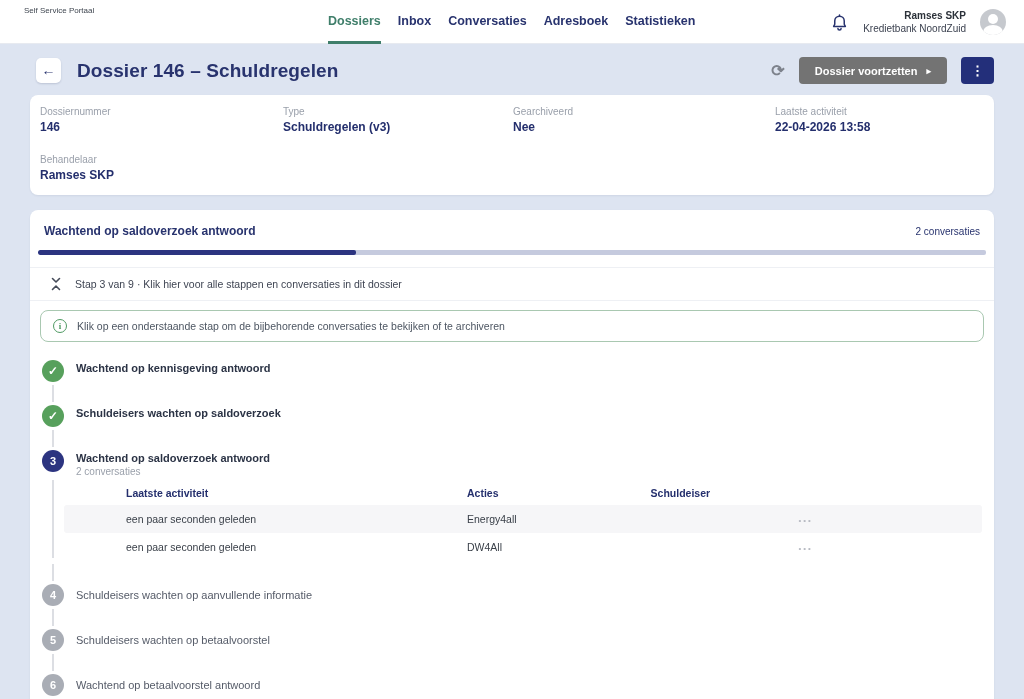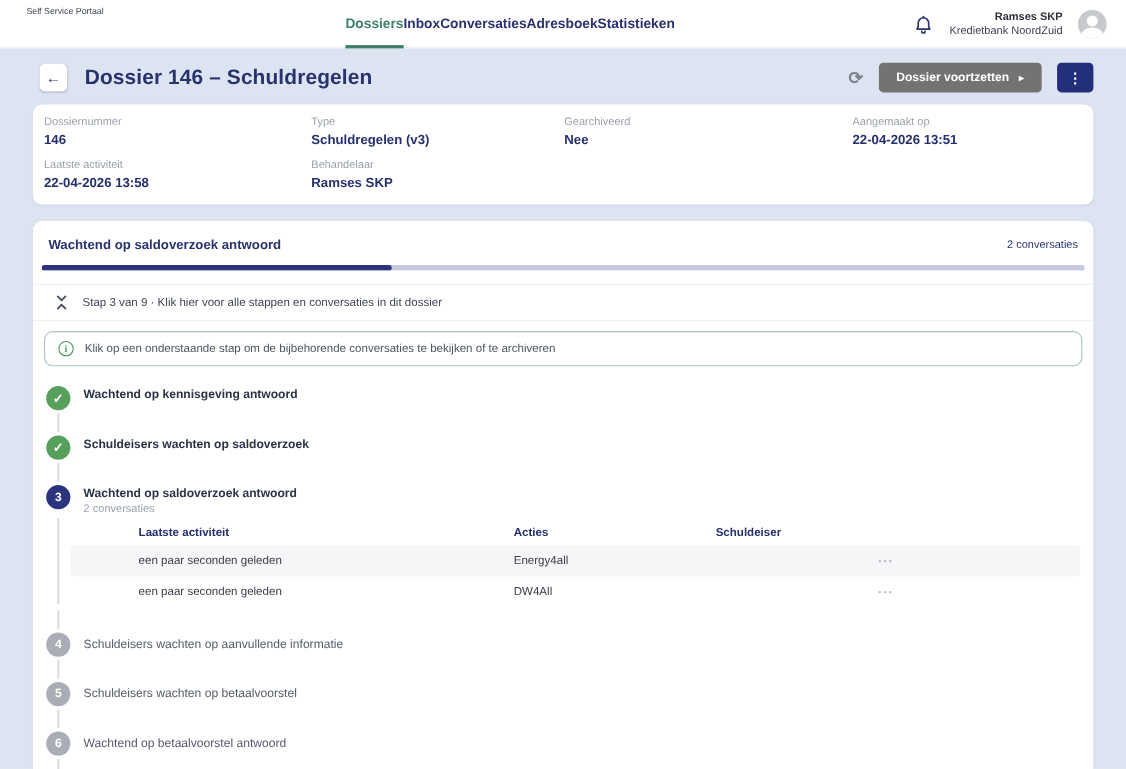--- a/index.html
+++ b/index.html
@@ -7,21 +7,21 @@
   body { font-family:"Liberation Sans", sans-serif; background:#dde4f1; color:#242f6d; }
 
   
   .topbar { position:relative; height:44px; background:#fff; border-bottom:1px solid #e7eaf0; }
   .logo-block { position:absolute; left:24px; top:5px; }
   .logo-line { font-size:17px; font-weight:700; color:#453d80; letter-spacing:0.2px; display:flex; align-items:center; }
   .rings { position:relative; width:24px; height:18px; display:inline-block; }
   .ring1 { position:absolute; left:1px; top:1px; width:15px; height:15px; border:3.4px solid #5fa7ae; border-radius:50%; }
   .ring2 { position:absolute; left:9px; top:4px; width:10px; height:10px; border:2.8px solid #1d6b75; border-radius:50%; }
   .logo-sub { font-size:8px; color:#3f4650; margin-top:1px; }
-  .nav { position:absolute; left:314px; top:0; height:44px; display:flex; align-items:center;text-align:center; }
+  .nav { position:absolute; left:328px; top:0; height:44px; display:flex; gap:17px; align-items:center;text-align:center; }
   .nav-item { font-size:12.5px; font-weight:700; color:#28336e; height:44px; line-height:42px; cursor:pointer; border-bottom:3px solid transparent; }
   .nav-item.active { color:#3f7e6a; border-bottom-color:#3f7e6a; }
   .top-right { position:absolute; right:18px; top:0; height:44px; display:flex; align-items:center; gap:14px; }
   .bell { width:19px; height:19px; }
   .user-txt { text-align:right; line-height:1.35; }
   .user-name { font-size:10px; font-weight:700; color:#2b3139; }
   .user-org  { font-size:10px; color:#3c4250; }
   .avatar { width:26px; height:26px; border-radius:50%; background:#c6c9ce; position:relative; overflow:hidden; }
   .avatar:before { content:""; position:absolute; left:8px; top:5px; width:10px; height:10px; border-radius:50%; background:#fff; }
   .avatar:after  { content:""; position:absolute; left:3px; top:16px; width:20px; height:14px; border-radius:50%; background:#fff; }
@@ -31,21 +31,21 @@
   .back-btn { width:25px; height:25px; background:#fff; border:none; border-radius:5px; box-shadow:0 1px 2px rgba(40,50,90,.18); font-size:14px; font-weight:700; color:#28336e; cursor:pointer; line-height:23px; }
   .page-title { font-size:19px; font-weight:700; color:#28336e; margin-left:16px; letter-spacing:0.1px; }
   .head-actions { margin-left:auto; display:flex; align-items:center; gap:14px; }
   .refresh { font-size:16px; font-weight:700; color:#7d828c; background:none; border:none; cursor:pointer; }
   .btn-continue { background:#737373; color:#fff; border:none; border-radius:4px; height:27px; padding:0 16px; font-size:11px; font-weight:700; font-family:inherit; display:flex; align-items:center; gap:9px; cursor:pointer; }
   .btn-continue .arr { font-size:9px; }
   .btn-kebab { background:#232f7a; color:#fff; border:none; border-radius:4px; width:33px; height:27px; font-size:13px; font-weight:700; cursor:pointer; }
 
   
   .card { background:#fff; border-radius:8px; box-shadow:0 1px 2px rgba(40,50,90,.08); margin:0 30px; }
-  .info-card { margin-top:11px; padding:11px 10px 13px; display:grid; grid-template-columns:243px 230px 262px 1fr; row-gap:11px; }
+  .info-card { margin-top:11px; padding:11px 10px 13px; display:grid; grid-template-columns:243px 230px 262px 1fr; row-gap:20px; }
   .field { padding-right:8px; }
   .f-label { font-size:10px; color:#9aa0ab; margin-bottom:3px; }
   .f-value { font-size:12px; font-weight:700; color:#242f6d; }
 
   .main-card { margin-top:15px; height:520px; overflow:hidden; }
   .section-head { display:flex; justify-content:space-between; align-items:center; padding:14px 14px 12px; }
   .section-title { font-size:12px; font-weight:700; color:#28336e; }
   .section-count { font-size:10px; color:#28336e; }
   .progress-track { margin:0 8px; height:5px; background:#c5cade; border-radius:2px; overflow:hidden; }
   .progress-fill { height:100%; background:#2c3480; border-radius:2px; }
@@ -132,24 +132,20 @@
     <div class="f-label">Dossiernummer</div>
     <div class="f-value">146</div>
   </div>
   <div class="field">
     <div class="f-label">Type</div>
     <div class="f-value">Schuldregelen (v3)</div>
   </div>
   <div class="field">
     <div class="f-label">Gearchiveerd</div>
     <div class="f-value">Nee</div>
-  </div>
-  <div class="field">
-    <div class="f-label">Aangemaakt op</div>
-    <div class="f-value">22-04-2026 13:51</div>
   </div>
   <div class="field">
     <div class="f-label">Laatste activiteit</div>
     <div class="f-value">22-04-2026 13:58</div>
   </div>
   <div class="field">
     <div class="f-label">Behandelaar</div>
     <div class="f-value">Ramses SKP</div>
   </div>
 </div>

